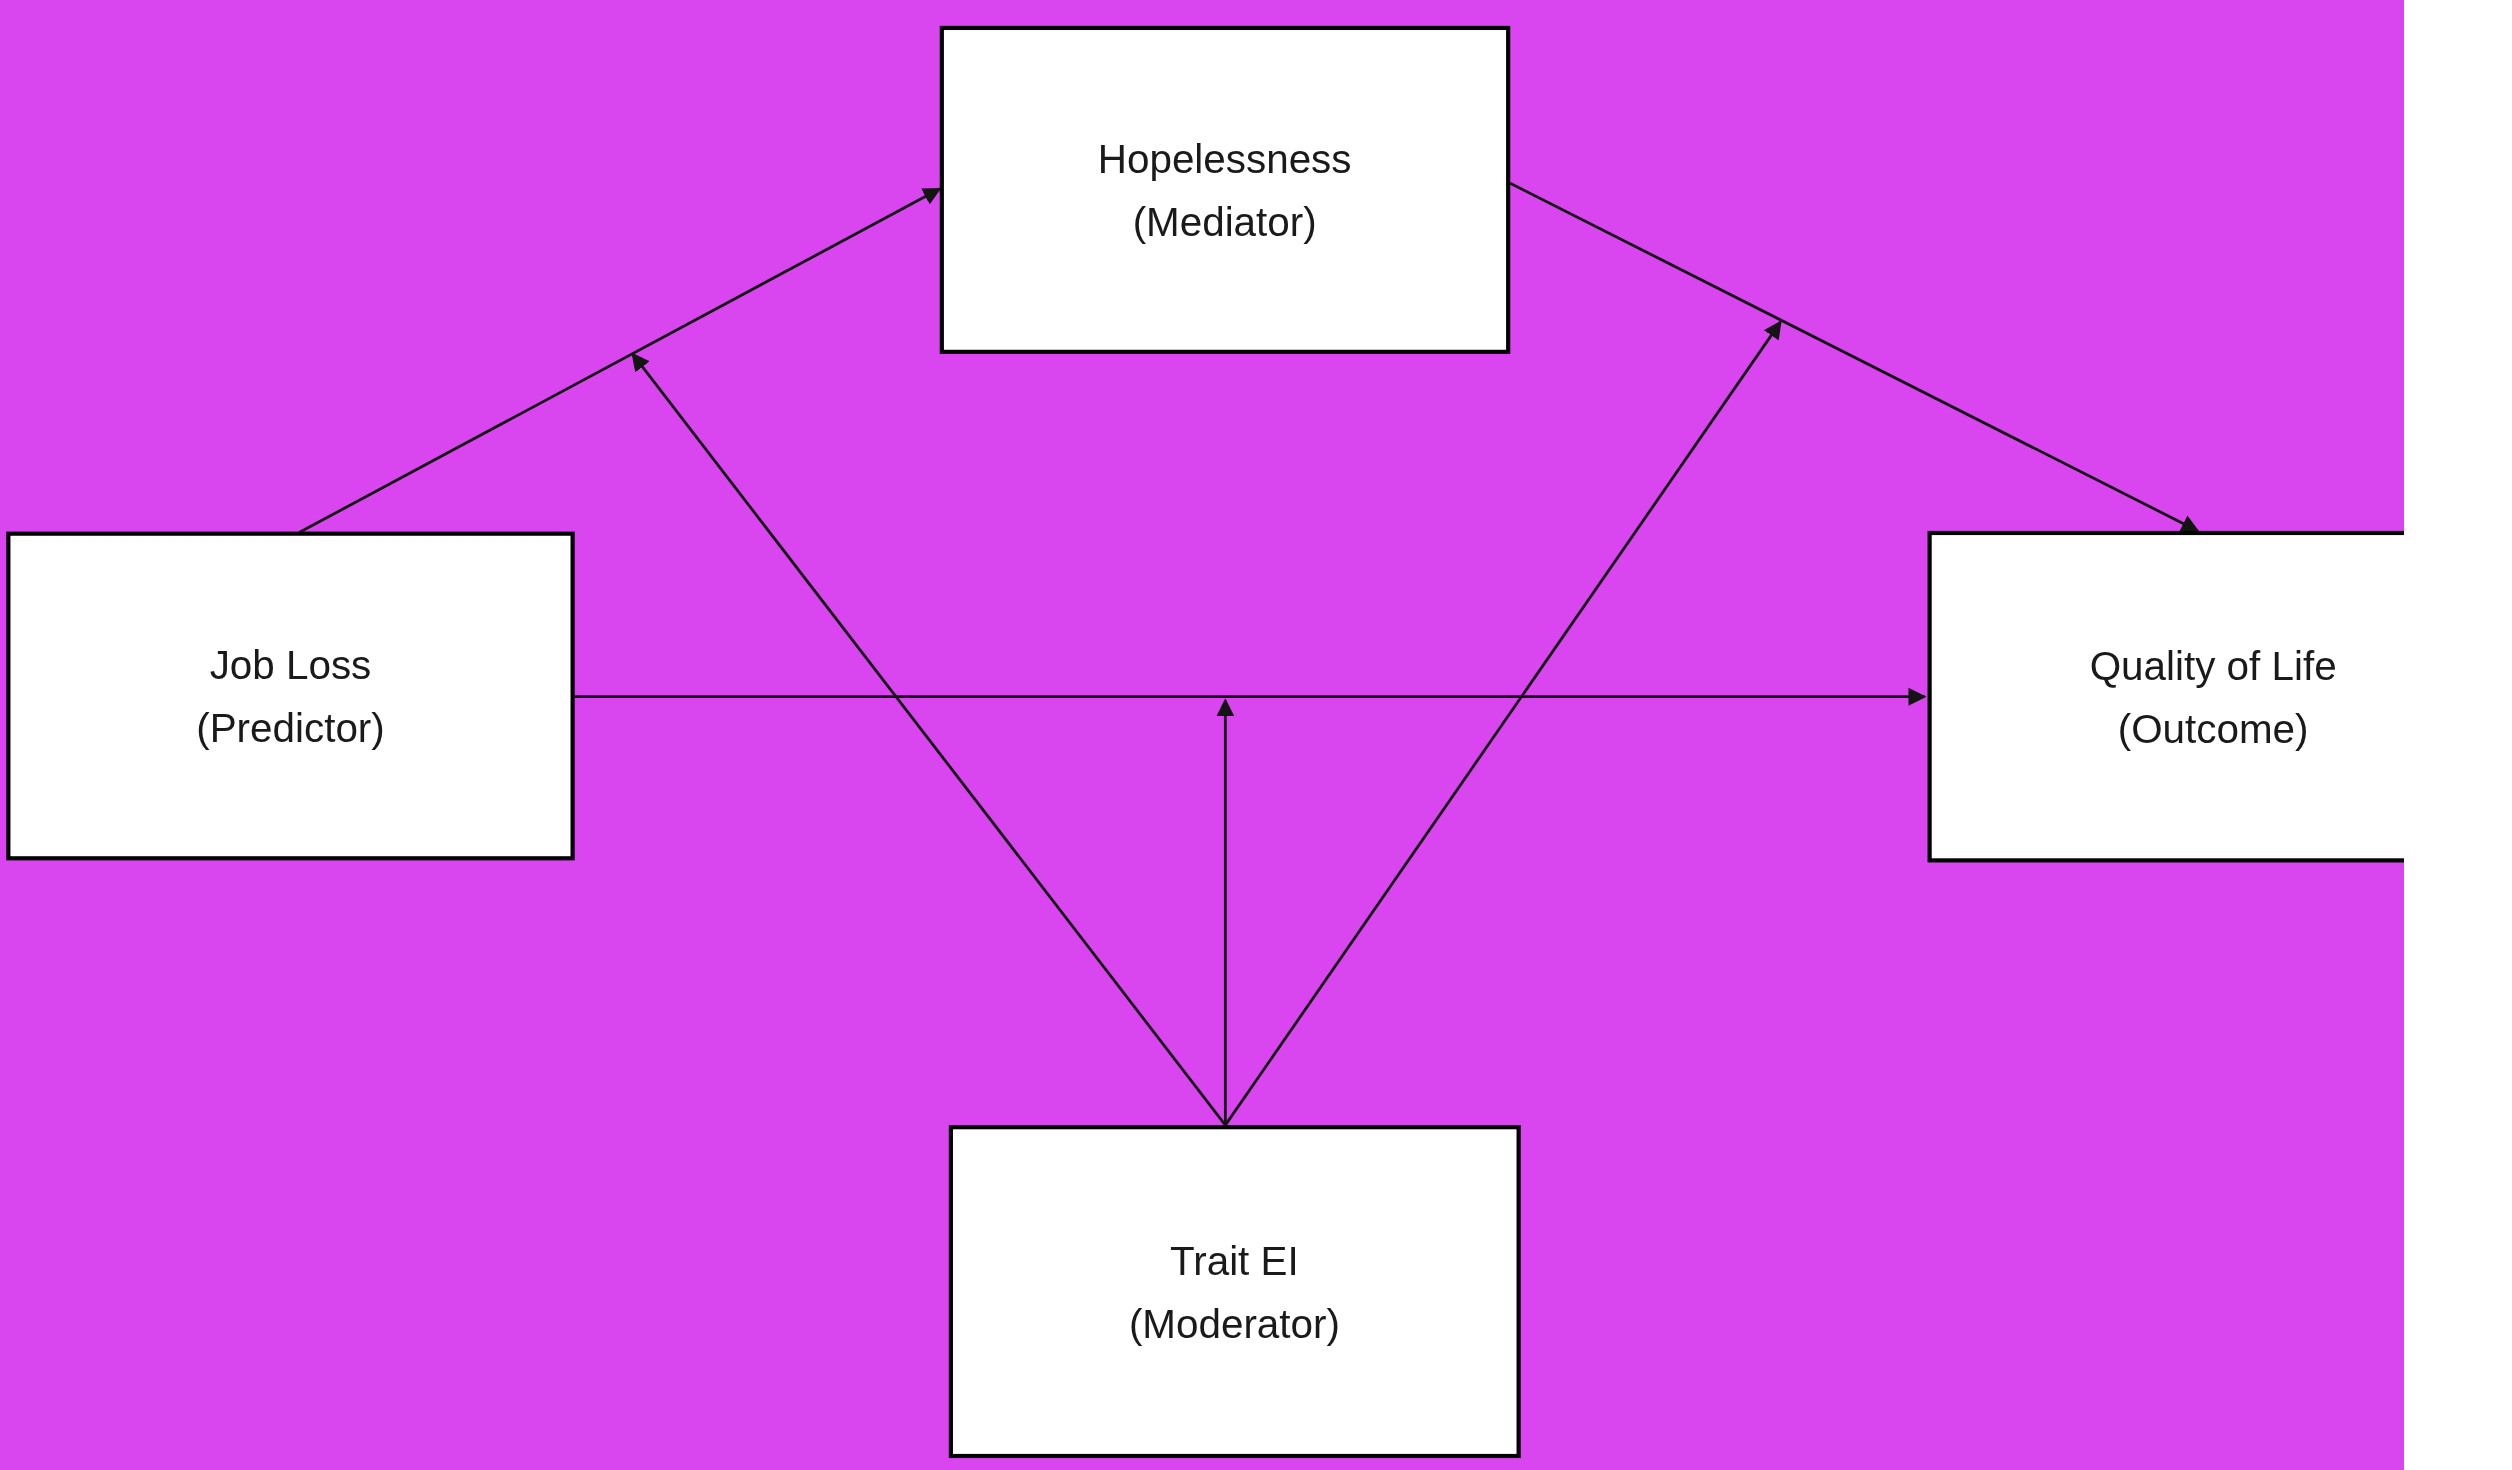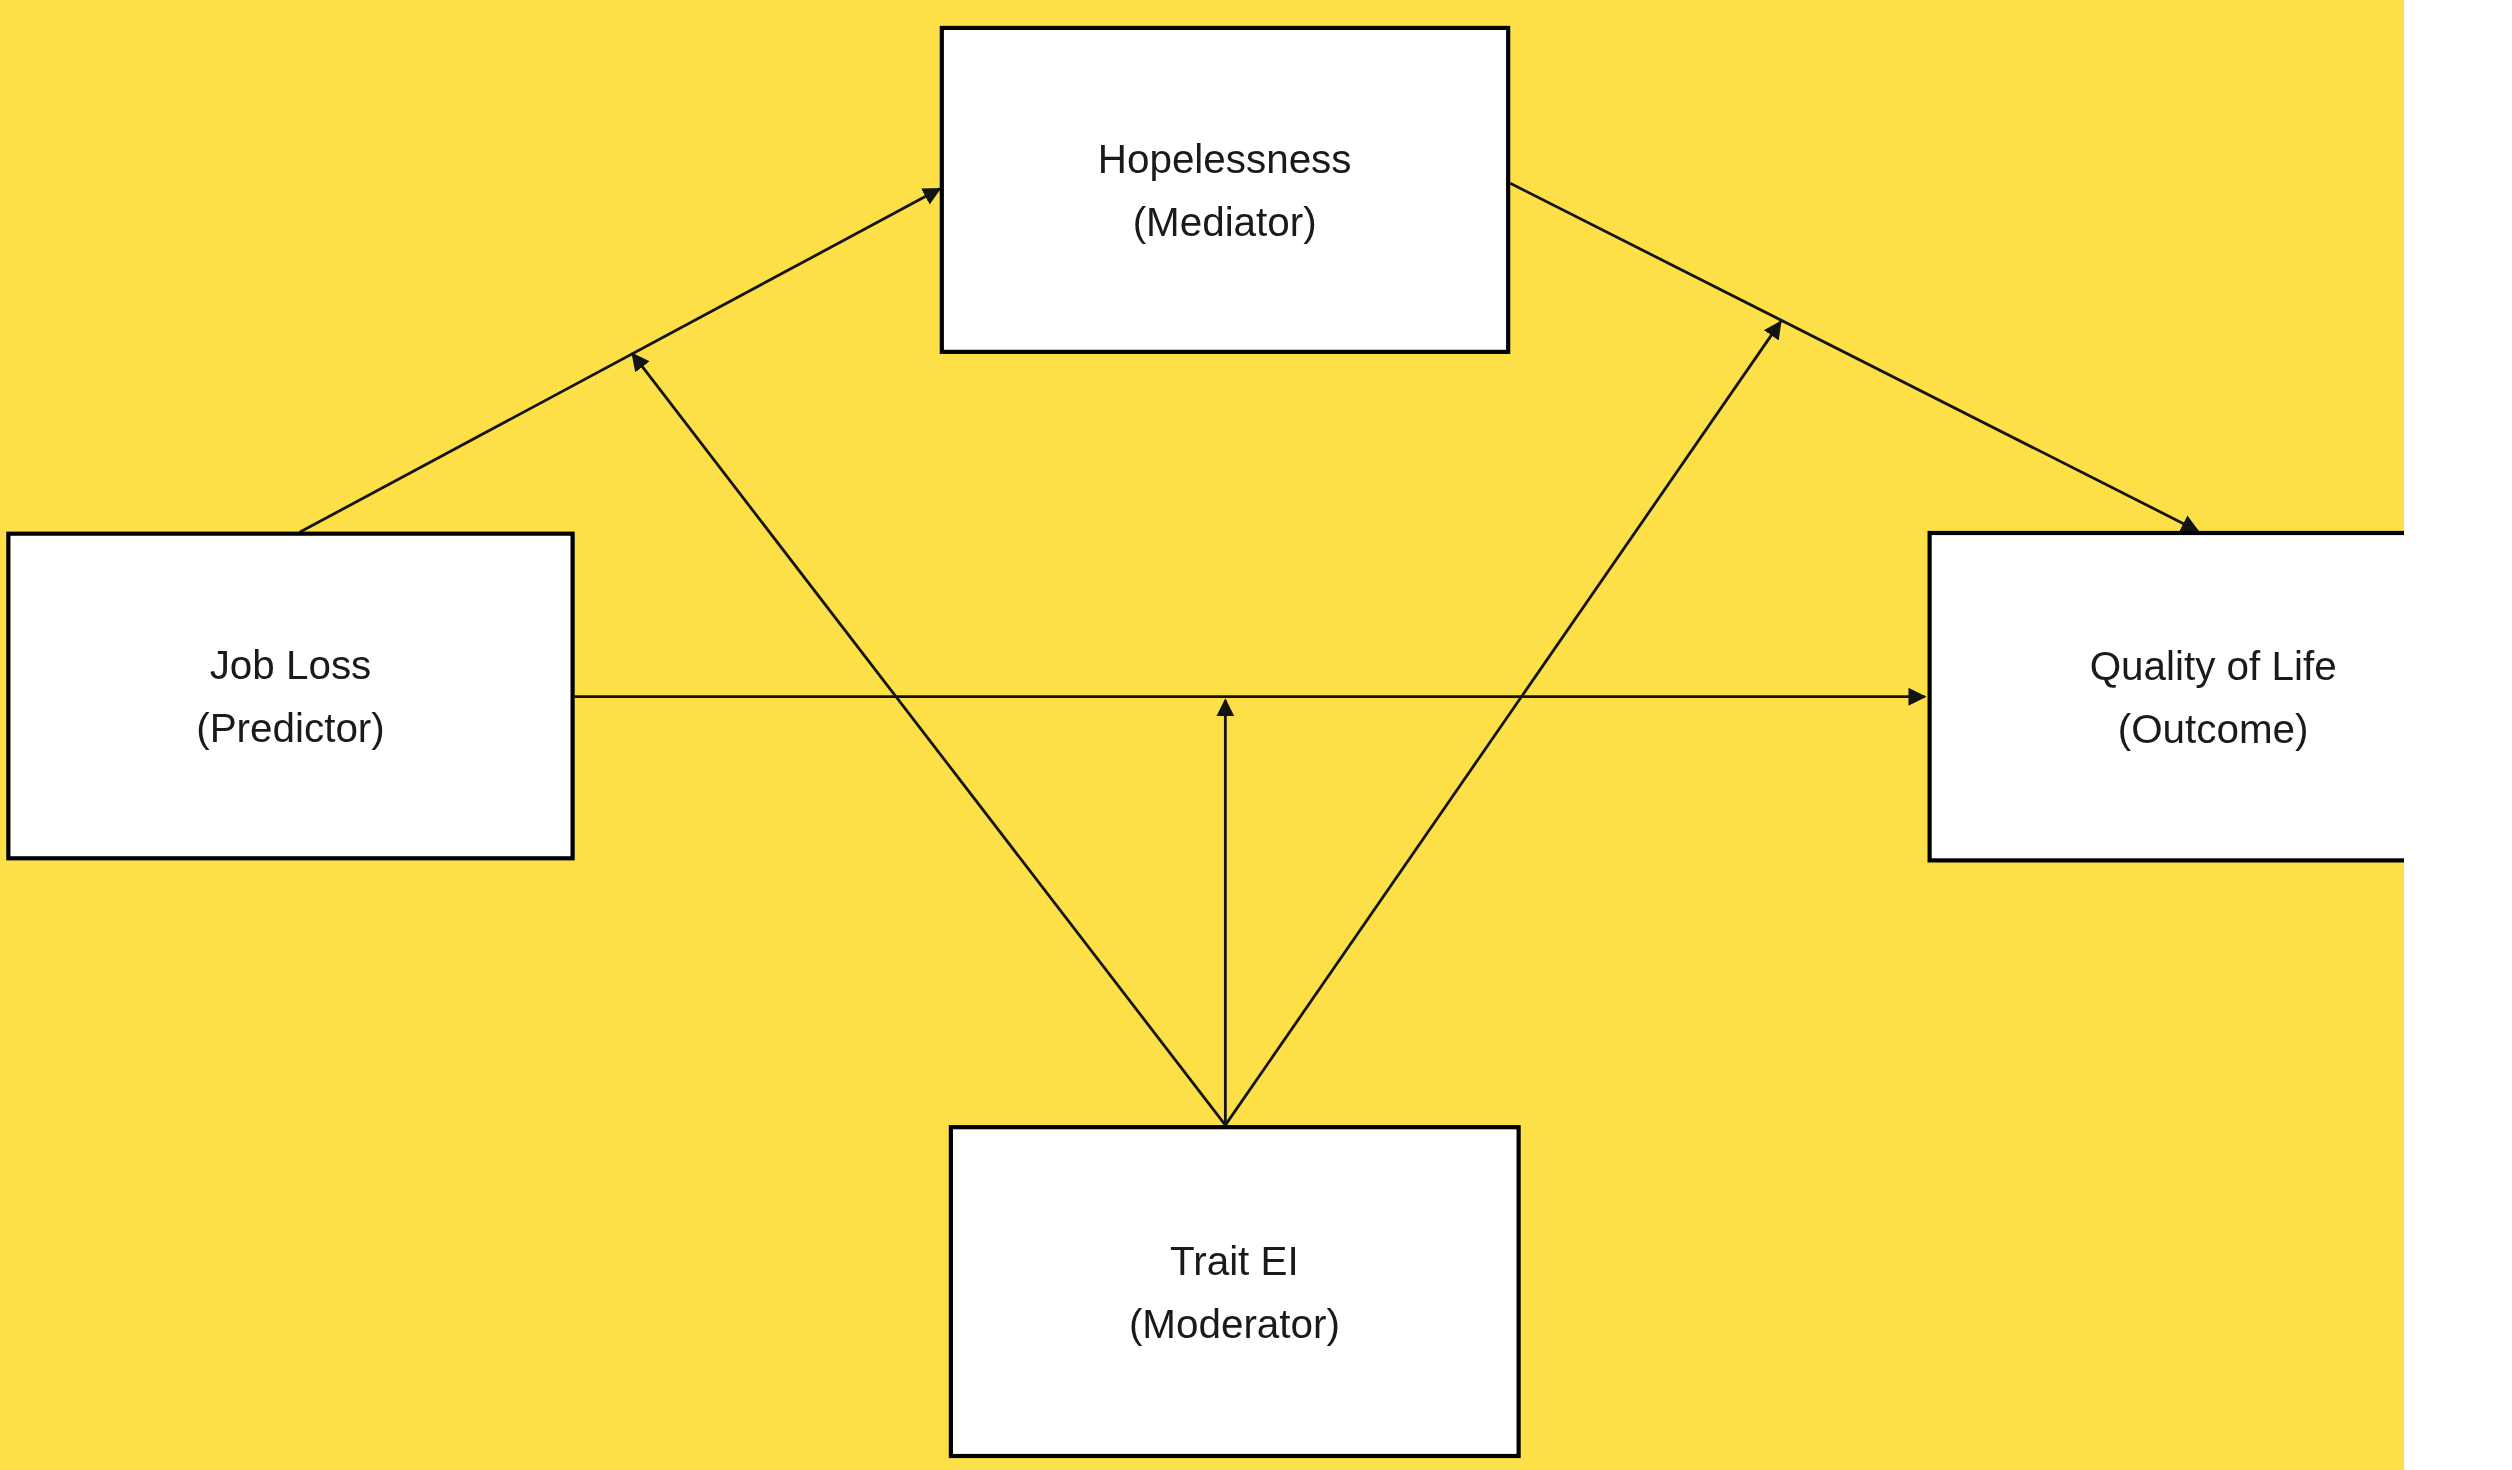--- a/index.html
+++ b/index.html
@@ -4,21 +4,21 @@
 <style>
   html, body {
     margin: 0;
     padding: 0;
     background: #ffffff;
   }
   .canvas {
     position: relative;
     width: 2404px;
     height: 1470px;
-    background: #fde047;
+    background: #d946ef;
     overflow: hidden;
   }
   svg {
     display: block;
     width: 2512px;
     height: 1470px;
   }
   .node-rect {
     fill: #ffffff;
     stroke: #000000;

